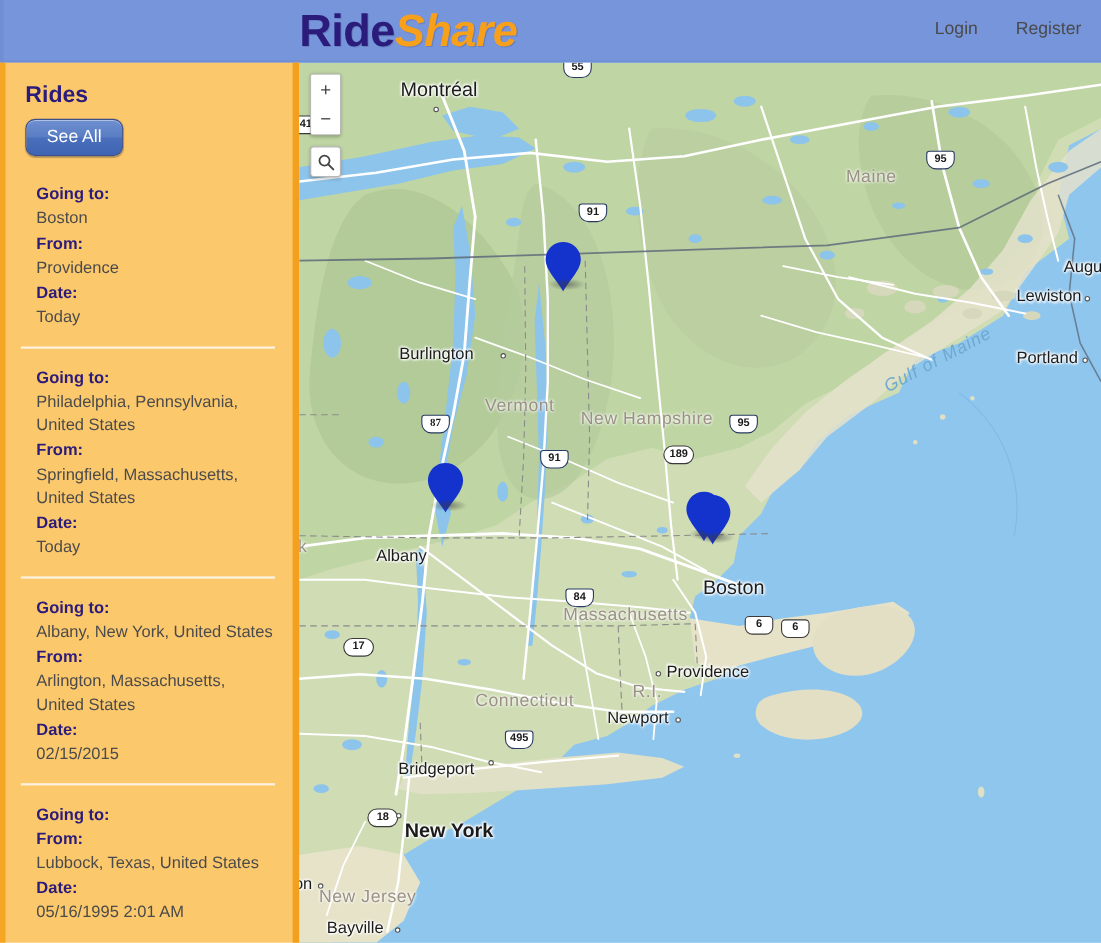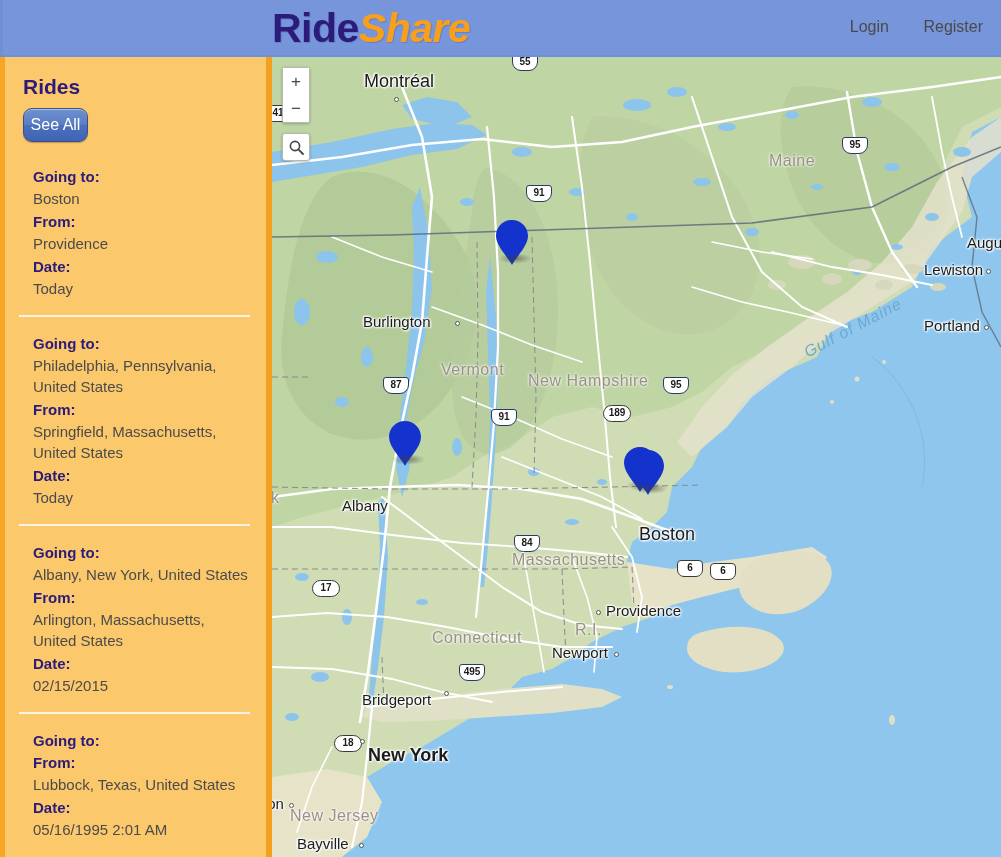--- a/index.html
+++ b/index.html
@@ -47,21 +47,21 @@
     border-right: 6px solid #f2a01e;
     overflow: hidden;
   }
   #sidebar-inner { padding: 18px 16px 0 14px; }
   #rides-title {
     color: #2b1b7a; font-size: 21px; font-weight: bold;
     margin: 0 0 9px 4px;
   }
   #see-all-btn {
     display: block;
-    width: 65px; height: 34px;
+    width: 89px; height: 34px;
     border-radius: 9px;
     border: 1px solid #3c4f8a;
     background: linear-gradient(to bottom, #6f8fd0 0%, #5a7ec4 48%, #4a6fbb 52%, #3f64b4 100%);
     color: #fff; font-size: 16px;
     font-family: "Liberation Sans", sans-serif;
     box-shadow: inset 0 1px 0 rgba(255,255,255,.45), 0 1px 1px rgba(0,0,0,.25);
     cursor: pointer;
     margin-left: 4px;
   }
 
@@ -394,21 +394,21 @@
       <circle cx="7" cy="7" r="4.6" fill="none" stroke="#444" stroke-width="1.6"></circle>
       <line x1="10.4" y1="10.4" x2="15" y2="15" stroke="#444" stroke-width="1.8" stroke-linecap="round"></line>
     </svg>
   </div>
 
   <div id="shield-layer">
       <div class="shield interstate" style="left: 240px; top: -3px;">55</div>
       <div class="shield oval" style="left: -8px; top: 48px;">41</div>
       <div class="shield interstate" style="left: 254px; top: 128px;">91</div>
       <div class="shield interstate" style="left: 570px; top: 80px;">95</div>
-      <div class="shield interstate" style="left: 111px; top: 320px;">87</div>
+      <div class="shield interstate" style="left: 111px; top: 320px; font-family: Liberation Serif, serif;">87</div>
       <div class="shield interstate" style="left: 219px; top: 352px;">91</div>
       <div class="shield interstate" style="left: 391px; top: 320px;">95</div>
       <div class="shield oval" style="left: 331px; top: 348px;">189</div>
       <div class="shield interstate" style="left: 242px; top: 478px;">84</div>
       <div class="shield us" style="left: 405px; top: 503px;">6</div>
       <div class="shield us" style="left: 438px; top: 506px;">6</div>
       <div class="shield oval" style="left: 40px; top: 523px;">17</div>
       <div class="shield interstate" style="left: 187px; top: 607px;">495</div>
       <div class="shield oval" style="left: 62px; top: 678px;">18</div>
     </div>

